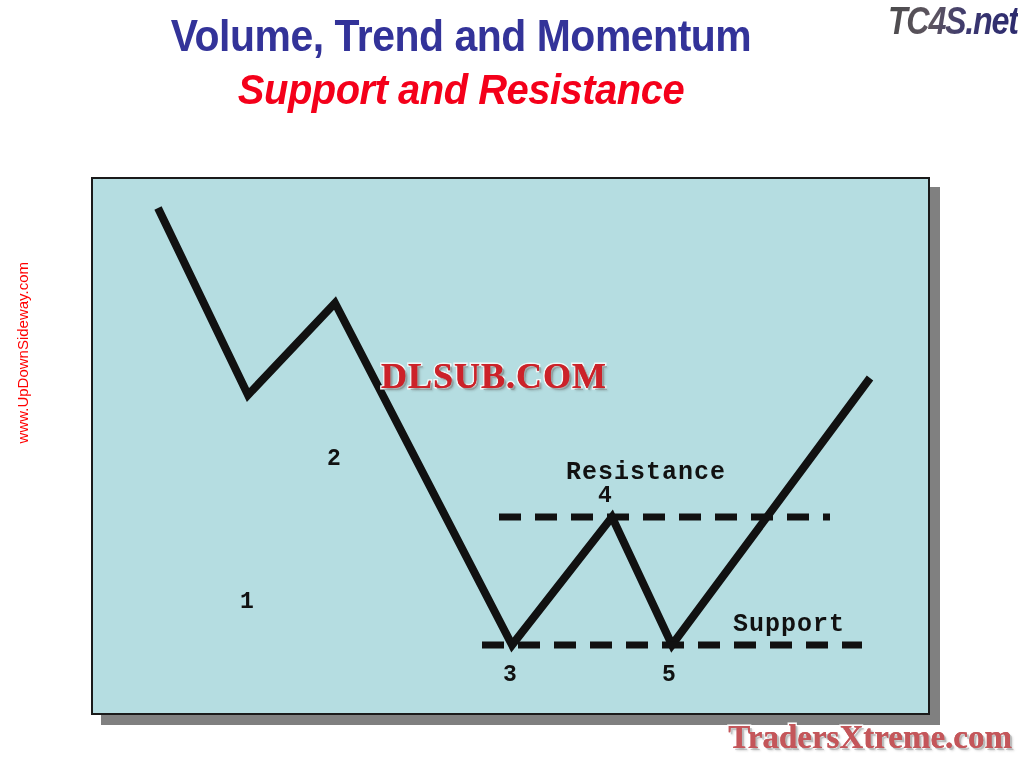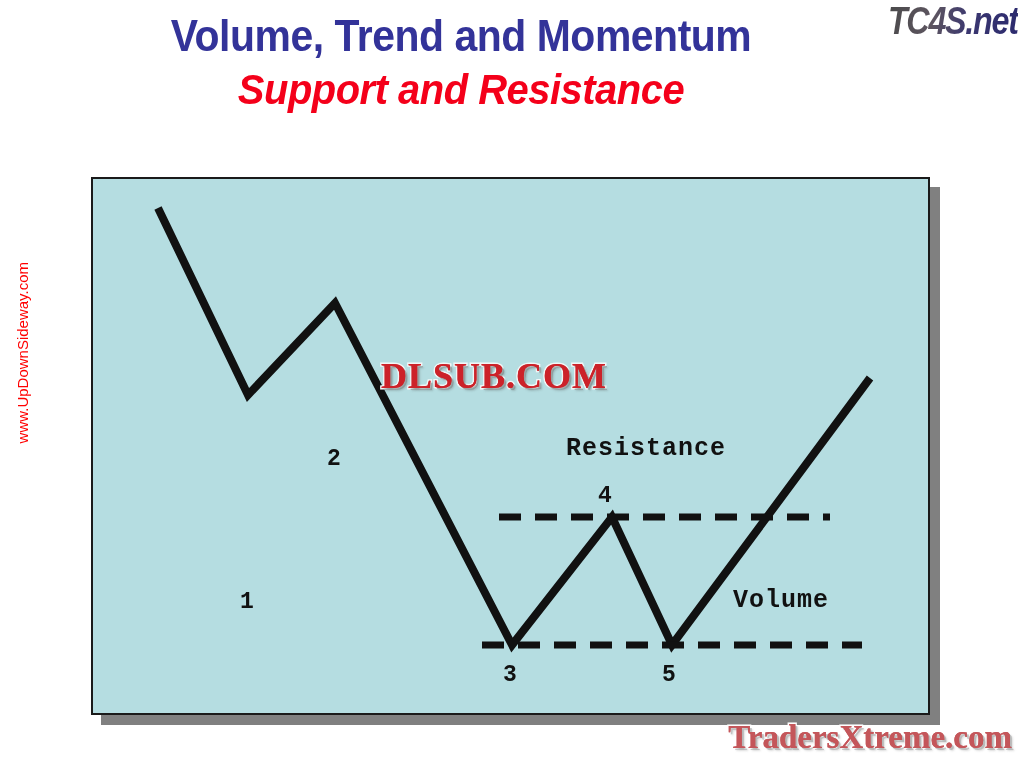--- a/index.html
+++ b/index.html
@@ -117,21 +117,21 @@
   
   .mono-label {
     position: absolute;
     font-family: "Liberation Mono", "DejaVu Sans Mono", monospace;
     font-weight: bold;
     color: #111111;
     white-space: nowrap;
     z-index: 4;
   }
   .lbl-point { font-size: 23px; }
-  .lbl-band  { font-size: 25px; letter-spacing: 1px; }
+  .lbl-band  { font-size: 25px; letter-spacing: 1px; margin-top: 24px; }
 
   
   .dlsub {
     position: absolute;
     left: 372px;
     top: 357px;
     z-index: 6;
     font-family: "Liberation Serif", serif;
     font-weight: bold;
     font-size: 36px;
@@ -205,21 +205,21 @@
     <line x1="389" y1="466" x2="769" y2="466" stroke="#111111" stroke-width="7" stroke-dasharray="22 14" stroke-linecap="butt"></line>
   </svg>
 
   <div class="mono-label lbl-point" style="left:147px; top:410px;">1</div>
   <div class="mono-label lbl-point" style="left:234px; top:267px;">2</div>
   <div class="mono-label lbl-point" style="left:410px; top:660px; top:483px;">3</div>
   <div class="mono-label lbl-point" style="left:505px; top:304px;">4</div>
   <div class="mono-label lbl-point" style="left:569px; top:483px;">5</div>
 
   <div class="mono-label lbl-band" style="left:473px; top:255px;">Resistance</div>
-  <div class="mono-label lbl-band" style="left:640px; top:407px;">Volume</div>
+  <div class="mono-label lbl-band" style="left:640px; top:407px;">Support</div>
 </div>
 
 <div class="dlsub">
   <span>DLSUB.COM</span>
   <span class="inner">DLSUB.COM</span>
 </div>
 
 <div class="txtreme">
   <span>TradersXtreme.com</span>
   <span class="inner">TradersXtreme.com</span>

